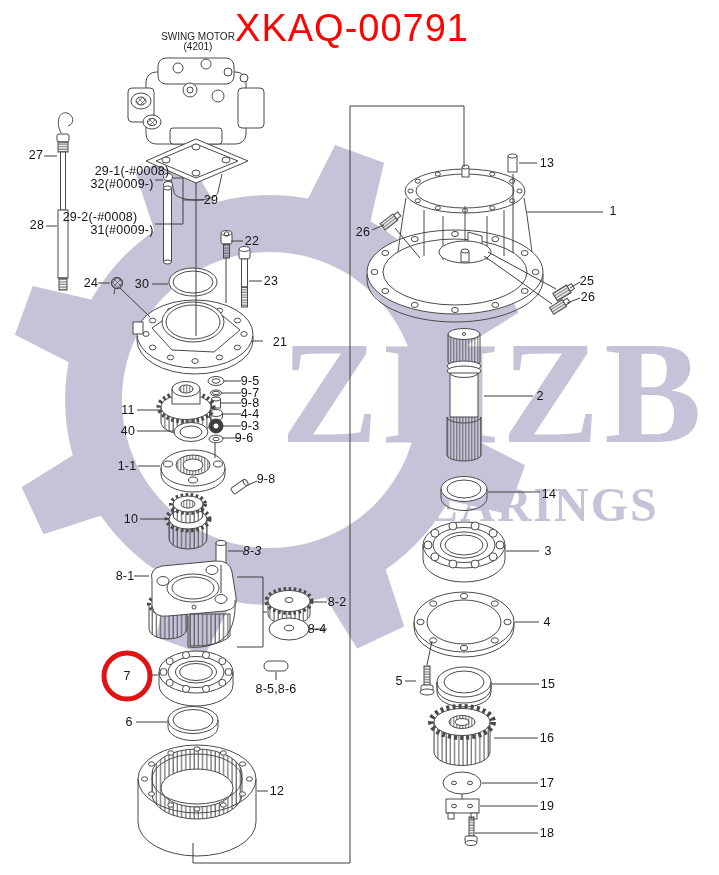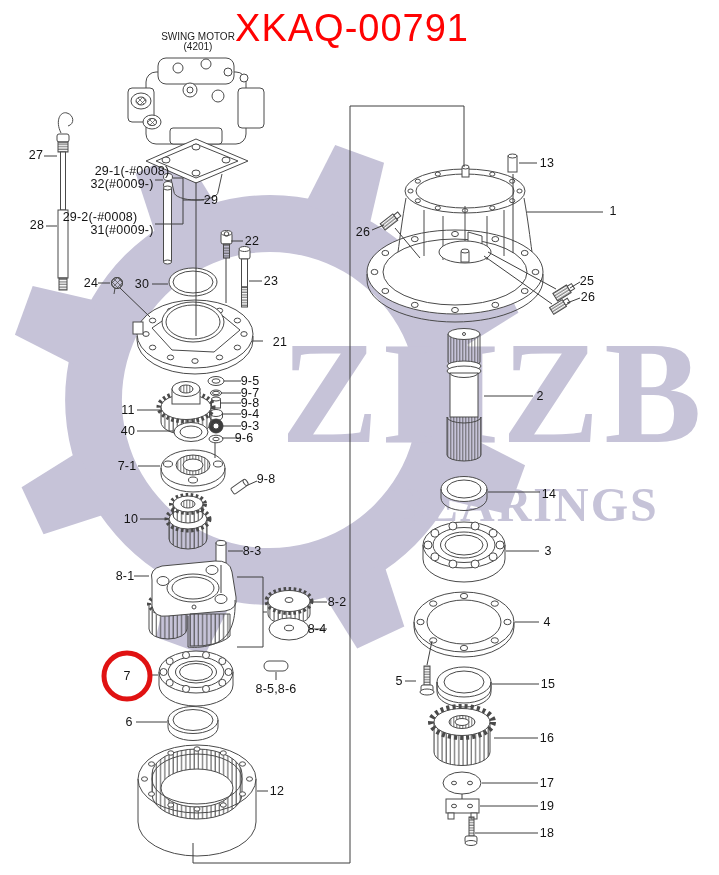--- a/index.html
+++ b/index.html
@@ -487,29 +487,29 @@
       <span class="callout" style="left: 122px; top: 230px;">31(#0009-)</span>
       <span class="callout" style="left: 211px; top: 200px;">29</span>
       <span class="callout" style="left: 252px; top: 241px;">22</span>
       <span class="callout" style="left: 271px; top: 281px;">23</span>
       <span class="callout" style="left: 91px; top: 283px;">24</span>
       <span class="callout" style="left: 142px; top: 284px;">30</span>
       <span class="callout" style="left: 280px; top: 342px;">21</span>
       <span class="callout" style="left: 250px; top: 381px;">9-5</span>
       <span class="callout" style="left: 250px; top: 393px;">9-7</span>
       <span class="callout" style="left: 250px; top: 403px;">9-8</span>
-      <span class="callout" style="left: 250px; top: 414px;">9-4</span>
+      <span class="callout" style="left: 250px; top: 414px;">4-4</span>
       <span class="callout" style="left: 250px; top: 426px;">9-3</span>
       <span class="callout" style="left: 244px; top: 438px;">9-6</span>
       <span class="callout" style="left: 128px; top: 410px;">11</span>
       <span class="callout" style="left: 128px; top: 431px;">40</span>
-      <span class="callout" style="left: 127px; top: 466px;">7-1</span>
+      <span class="callout" style="left: 127px; top: 466px;">1-1</span>
       <span class="callout" style="left: 266px; top: 479px;">9-8</span>
       <span class="callout" style="left: 131px; top: 519px;">10</span>
-      <span class="callout" style="left: 252px; top: 551px;">8-3</span>
+      <span class="callout" style="left: 252px; top: 551px; font-style: italic;">8-3</span>
       <span class="callout" style="left: 125px; top: 576px;">8-1</span>
       <span class="callout" style="left: 337px; top: 602px;">8-2</span>
       <span class="callout" style="left: 317px; top: 629px;">8-4</span>
       <span class="callout" style="left: 127px; top: 676px;">7</span>
       <span class="callout" style="left: 276px; top: 689px;">8-5,8-6</span>
       <span class="callout" style="left: 129px; top: 722px;">6</span>
       <span class="callout" style="left: 277px; top: 791px;">12</span>
       <span class="callout" style="left: 547px; top: 163px;">13</span>
       <span class="callout" style="left: 613px; top: 211px;">1</span>
       <span class="callout" style="left: 363px; top: 232px;">26</span>

